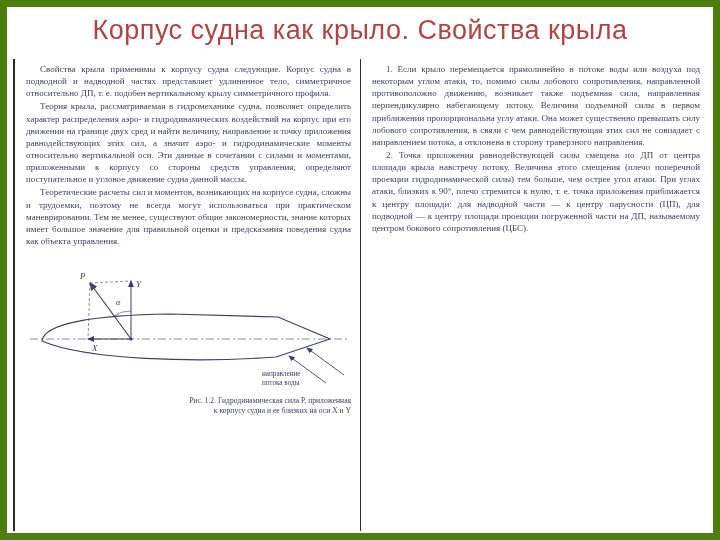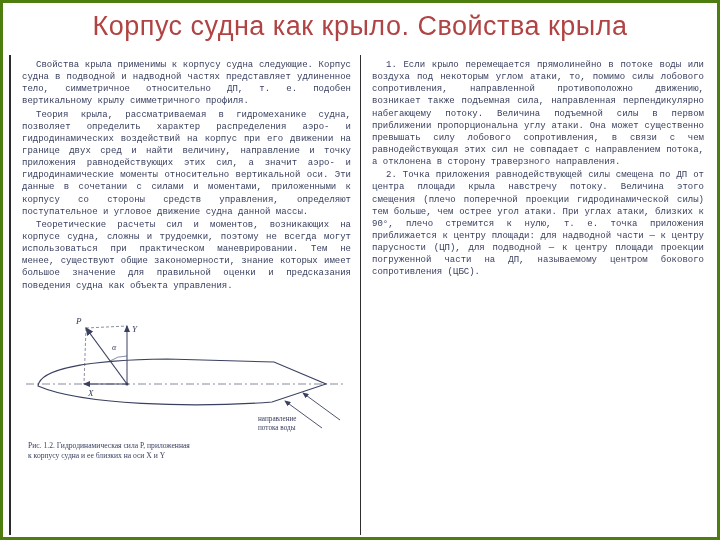--- a/index.html
+++ b/index.html
@@ -1,40 +1,40 @@
 <!DOCTYPE html>
 <html><head>
 <meta charset="utf-8">
 <style>
   html,body { margin:0; padding:0; background:#ffffff; }
   .slide {
     position:relative; width:720px; height:540px; background:#ffffff;
     font-family:"Liberation Serif", serif; overflow:hidden;
-    border:3px solid #4d7c0f; box-sizing:border-box;
+    border:7px solid #4d7c0f; box-sizing:border-box;
   }
   .title {
     margin:0; padding-top:8px; text-align:center;
     font-family:"Liberation Sans", sans-serif;
     font-size:27px; font-weight:400; color:#b04343; letter-spacing:0.5px;
   }
   .scan {
     position:absolute; left:6px; right:4px; top:52px; bottom:2px;
     display:flex; color:#3a4160;
   }
   .col {
     width:50%; box-sizing:border-box; padding:4px 9px 0 11px;
     font-size:9px; line-height:1.35; text-align:justify;
   }
   .col-left { border-left:2px solid #2a2a2a; border-right:1px solid #2f2f2f; }
-  .col p { margin:0 0 1px 0; text-indent:14px;font-family:Liberation Mono, monospace; }
+  .col p { margin:0 0 1px 0; text-indent:14px; }
   .fig { margin:8px 0 0 0; }
   .fig svg { display:block; }
   .fig-caption {
     font-size:7.6px; line-height:1.3; margin-top:3px; padding-left:6px;
-    text-align:left; text-indent:0;
+    text-align:right; text-indent:0;
   }
   .footer-p { margin-top:14px !important; }
   .svg-label { font-family:"Liberation Serif", serif; font-style:italic; fill:#3a4160; }
   .svg-small { font-family:"Liberation Serif", serif; fill:#3a4160; }
 </style>
 </head>
 <body>
 
 <div class="slide">
 

